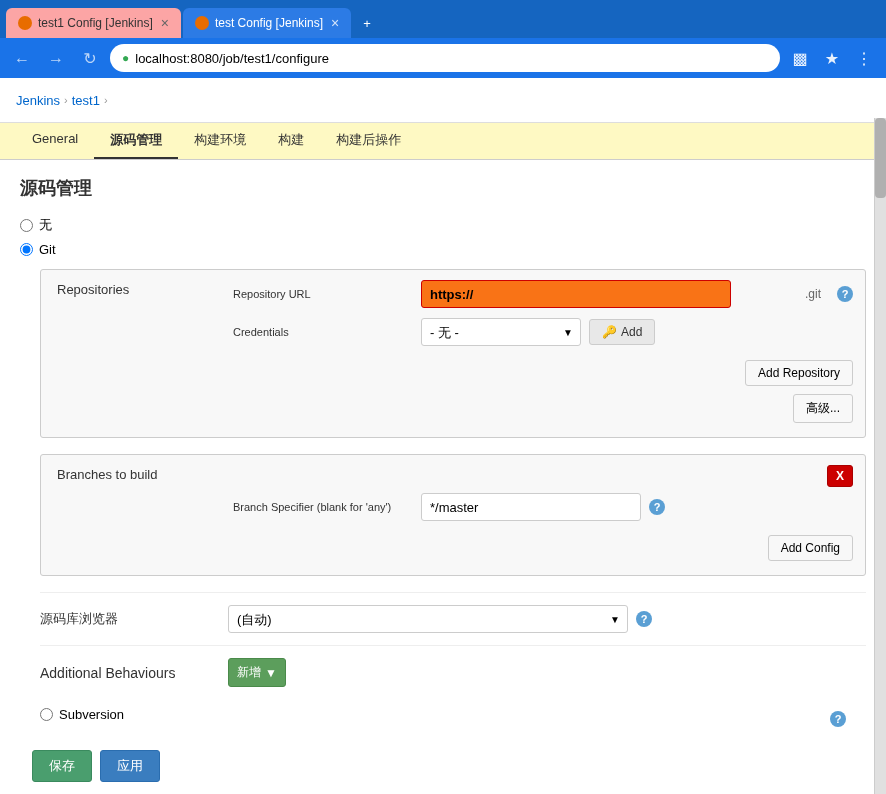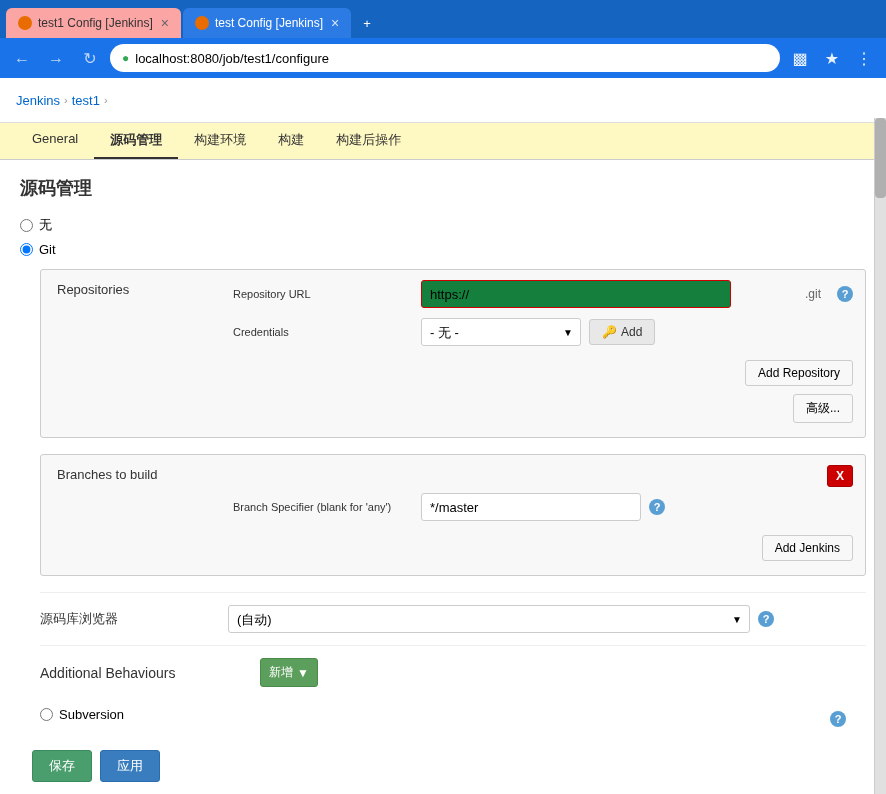--- a/index.html
+++ b/index.html
@@ -42,21 +42,21 @@
     
     .config-section { border: 1px solid #ccc; border-radius: 3px; background: #f8f8f8; margin-bottom: 16px; }
     .config-section-inner { display: flex; }
     .config-label-col { width: 180px; padding: 12px 16px; font-size: 13px; color: #333; font-weight: normal; flex-shrink: 0; }
     .config-content-col { flex: 1; padding: 10px 12px; }
 
     .form-row { display: flex; align-items: center; margin-bottom: 10px; gap: 8px; }
     .form-label { width: 180px; font-size: 11px; color: #333; flex-shrink: 0; }
 
     .input-field { width: 100%; padding: 4px 8px; border: 1px solid #ccc; border-radius: 3px; font-size: 13px; height: 28px; }
-    .input-error { border-color: #cc0000; background: #15803d; }
+    .input-error { border-color: #cc0000; background: #f97316; font-weight: bold; }
 
     .select-field { padding: 4px 8px; border: 1px solid #ccc; border-radius: 3px; font-size: 13px; height: 28px; min-width: 160px; background: white; }
 
     .btn { padding: 5px 12px; border: 1px solid #ccc; border-radius: 3px; font-size: 12px; cursor: pointer; background: #f8f8f8; }
     .btn-add { background: #e8e8e8; color: #333; display: flex; align-items: center; gap: 4px; }
     .btn-red { background: #cc0000; color: white; border-color: #aa0000; font-weight: bold; padding: 3px 8px; }
     .btn-green { background: #4a9e6e; color: white; border-color: #3a8a5e; padding: 6px 16px; font-size: 13px; }
     .btn-blue { background: #3a7dbf; color: white; border-color: #2a6daf; padding: 6px 16px; font-size: 13px; }
     .btn-dropdown { background: #5c9e5c; color: white; border-color: #4a8a4a; display: flex; align-items: center; gap: 4px; padding: 5px 8px; }
 
@@ -201,40 +201,40 @@
             <button class="btn btn-red">X</button>
           </div>
 
           <div class="form-row">
             <div class="form-label">Branch Specifier (blank for 'any')</div>
             <input type="text" class="input-field" style="width: 220px;" value="*/master">
             <span class="help-icon">?</span>
           </div>
 
           <div class="action-row">
-            <button class="btn">Add Jenkins</button>
+            <button class="btn">Add Config</button>
           </div>
         </div>
       </div>
     </div>
 
     <div class="source-browser-row">
       <div class="source-browser-label">源码库浏览器</div>
       <div class="select-wrapper">
-        <select class="select-field" style="width: 522px;">
+        <select class="select-field" style="width: 400px;">
           <option>(自动)</option>
         </select>
         <span class="select-arrow">▼</span>
       </div>
       <span class="help-icon">?</span>
     </div>
 
     <div class="additional-row">
       <div class="additional-label">Additional Behaviours</div>
-      <button class="btn btn-dropdown" style="background:#5c9e5c; color:white; border-color:#4a8a4a;margin-left:32px;">
+      <button class="btn btn-dropdown" style="background:#5c9e5c; color:white; border-color:#4a8a4a;">
         <span>新增</span>
         <span>▼</span>
       </button>
     </div>
 
     <div class="subversion-row">
       <label class="radio-label">
         <input type="radio" name="scm" value="subversion" style="">
         <span>Subversion</span>
       </label>

